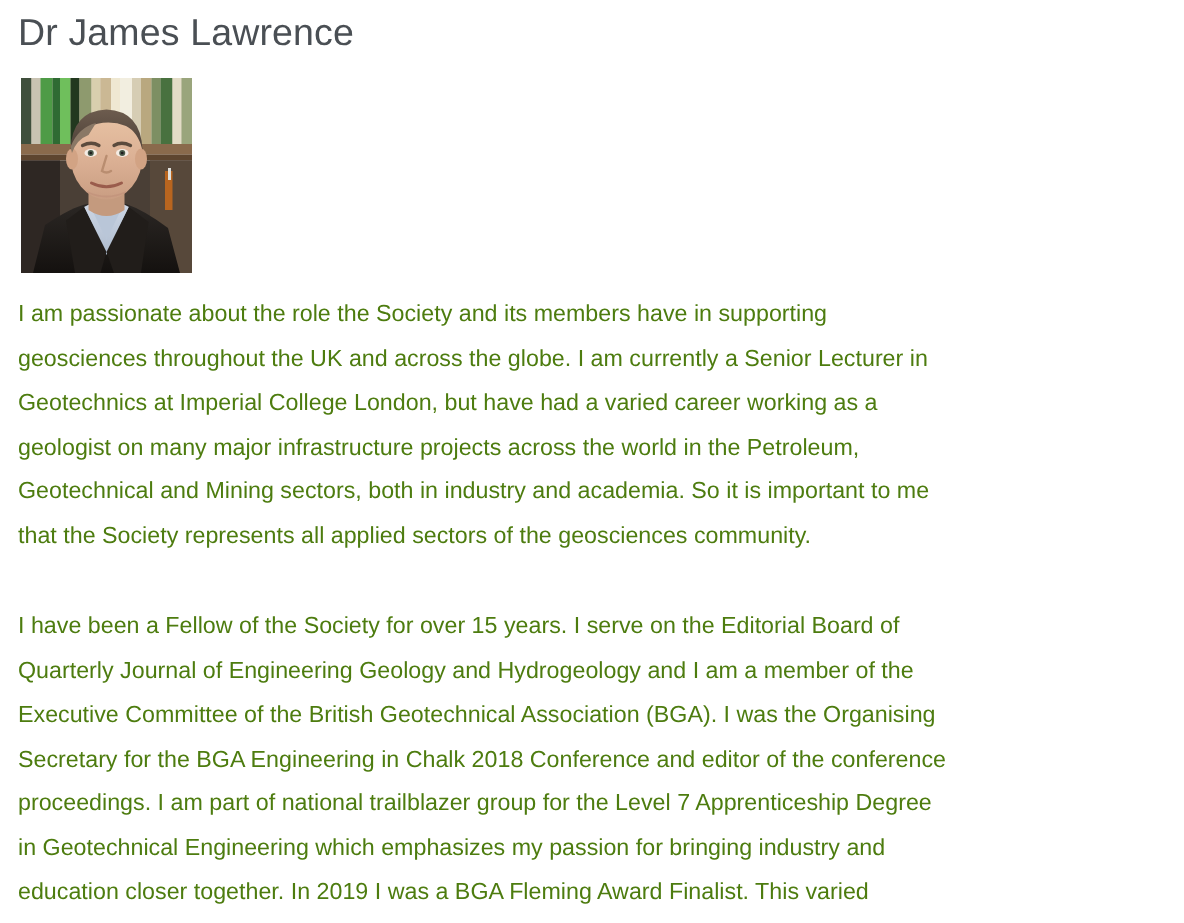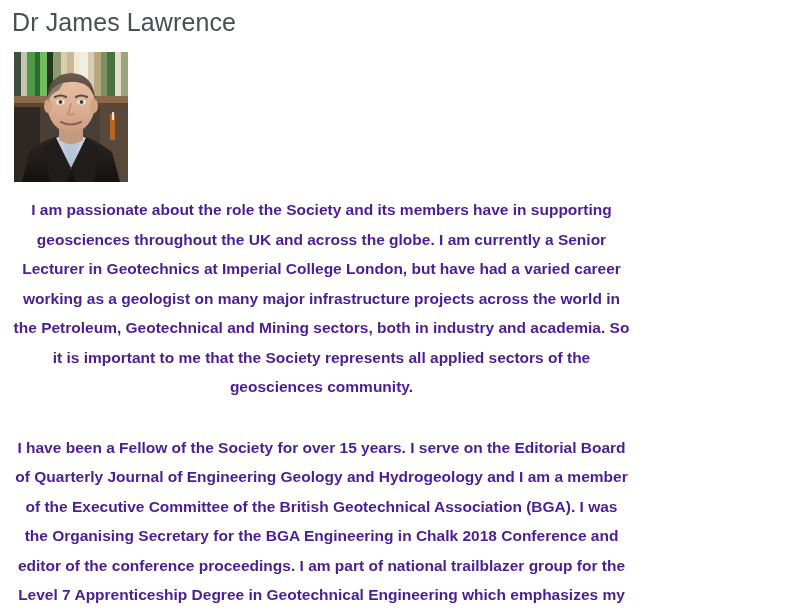--- a/index.html
+++ b/index.html
@@ -41,23 +41,23 @@
   .portrait {
     display: block;
     width: 114px;
     height: 130px;
   }
   .bio {
     margin: 0;
     padding: 0 8px 0 2px;
     font-size: 15.5px;
     line-height: 29.5px;
-    color: #4c1d95;
-    font-weight: 700;
-    text-align: center;
+    color: #4d7c0f;
+    font-weight: 400;
+    text-align: left;
   }
   .bio + .bio { margin-top: 31px; }
   .credits {
     margin-top: 27px;
     padding: 0 0 0 2px;
   }
   .credit-line {
     margin: 0;
     font-size: 15.5px;
     line-height: 28px;

